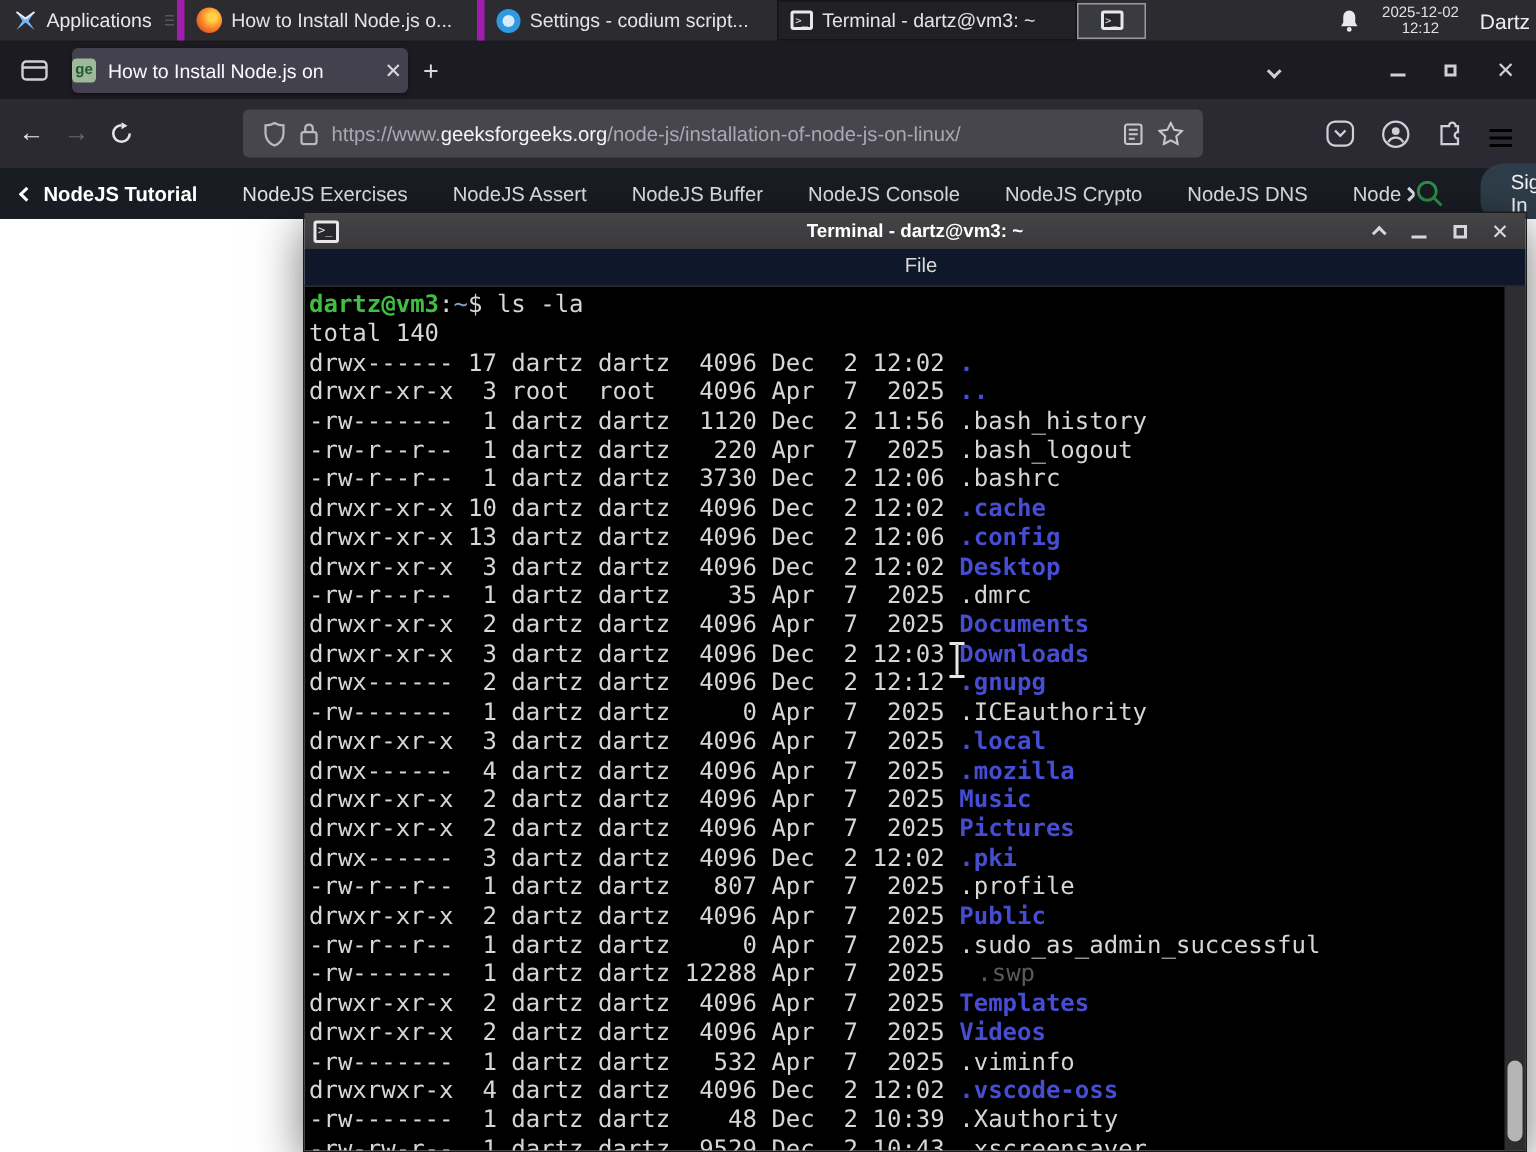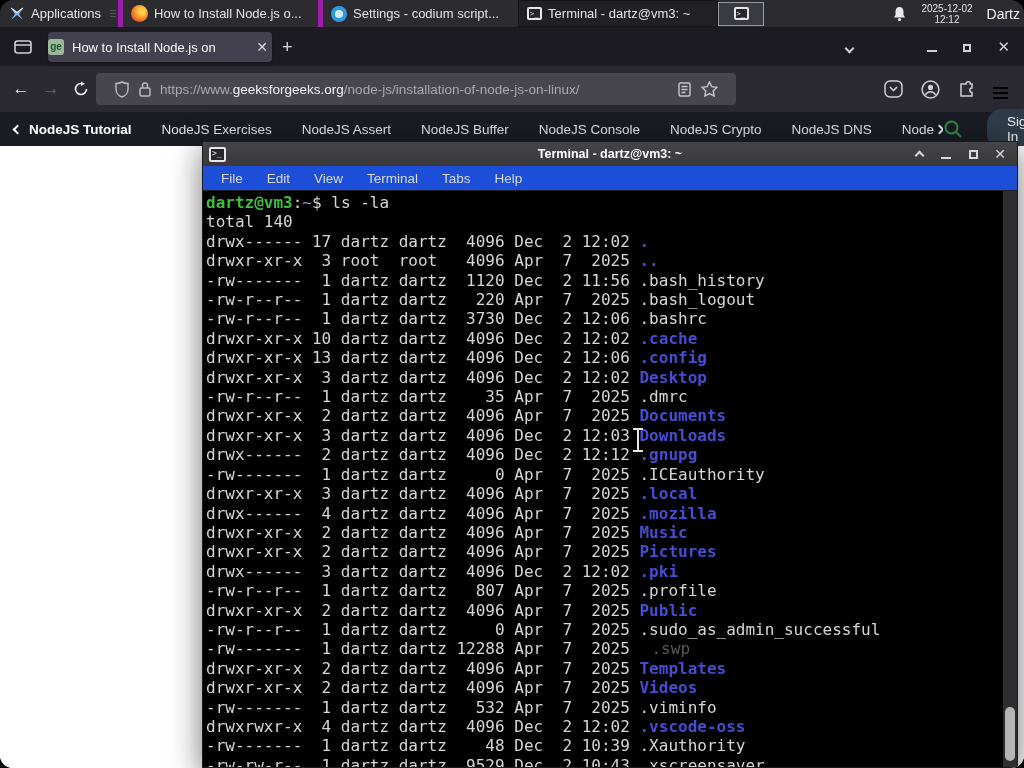--- a/index.html
+++ b/index.html
@@ -1,18 +1,18 @@
 <!DOCTYPE html>
 <html><head>
 <meta charset="utf-8">
 <style>
   * { margin:0; padding:0; box-sizing:border-box; }
   html,body { width:1024px; height:768px; overflow:hidden; background:#000; }
   body { font-family:"Liberation Sans","DejaVu Sans",sans-serif; position:relative; }
-  #stage { position:absolute; inset:0; width:1024px; height:768px; overflow:hidden;border-radius:13px; }
+  #stage { position:absolute; inset:0; width:1024px; height:768px; overflow:hidden; }
 
   
   .panel { position:absolute; left:0; top:0; width:1024px; height:28px; background:#2b2b30; display:flex; align-items:stretch; border-bottom:1px solid #1a1a1e; z-index:50; }
   .app-btn { display:flex; align-items:center; gap:6px; padding:0 9px; color:#e9e9e9; font-size:13px; }
   .grip { width:6px; display:flex; flex-direction:column; justify-content:center; gap:2px; margin-right:2px; }
   .grip i { display:block; height:1px; background:#56565e; }
   .tasklist { display:flex; align-items:stretch; }
   .task { display:flex; align-items:center; gap:6px; width:200px; padding:0 8px; border-left:5px solid #a21caf; color:#e4e4e6; font-size:13px; overflow:hidden; }
   .task.active { background:#212125; border:1px solid #151518; }
   .task .tlabel { white-space:nowrap; overflow:hidden; }
@@ -42,21 +42,21 @@
   .tab { margin-left:10px; width:224px; height:30px; background:#42414d; border-radius:4px; display:flex; align-items:center; gap:8px; padding:0 0; color:#fbfbfe; font-size:13px; box-shadow:0 1px 3px rgba(0,0,0,.4); }
   .tab .ttl { white-space:nowrap; overflow:hidden; flex:1;
     -webkit-mask-image:linear-gradient(90deg,#000 82%,transparent); mask-image:linear-gradient(90deg,#000 82%,transparent); }
   .tab-close { color:#d7d7e0; font-size:14px; line-height:14px; padding:2px 4px; border-radius:3px; }
   .newtab { color:#d7d7e0; font-size:18px; padding:2px 10px; border-radius:4px; }
   .tab-right { margin-left:auto; display:flex; align-items:center; gap:26px; padding-right:14px; color:#cfcfd8; }
 
   .toolbar { position:absolute; left:0; top:38px; width:1024px; height:46px; background:#2b2a33; display:flex; align-items:center; }
   .nav-ic { width:30px; height:30px; display:flex; align-items:center; justify-content:center; border-radius:4px; color:#e6e6ea; font-size:17px; }
   .nav-ic.dim { color:#686870; }
-  .urlbar { width:640px; height:32px; background:#47464f; border-radius:4px; display:flex; align-items:center; padding:0 18px; gap:8px; }
+  .urlbar { margin-left:66px; width:640px; height:32px; background:#47464f; border-radius:4px; display:flex; align-items:center; padding:0 13px; gap:8px; }
   .urltext { font-size:13.5px; color:#a9a9b2; white-space:nowrap; overflow:hidden; flex:1; }
   .urltext .domain { color:#f4f4f6; }
   .urlbar-right { display:flex; align-items:center; gap:10px; }
   .tb-right { margin-left:auto; display:flex; align-items:center; gap:18px; padding-right:16px; }
 
   .gfgnav { position:absolute; left:0; top:84px; width:1024px; height:34px; background:#191c23; display:flex; align-items:center; color:#dde0e4; font-size:13.5px; }
   .gfg-items { display:flex; align-items:center; gap:30px; margin-left:14px; }
   .gfg-item { white-space:nowrap; }
   .gfg-item.first { font-weight:bold; color:#fff; display:flex; align-items:center; gap:8px; }
   .gfg-item.last { display:flex; align-items:center; gap:2px; overflow:hidden; max-width:46px; }
@@ -73,21 +73,21 @@
   .burger { display:inline-block; width:15px; height:2px; background:currentColor; box-shadow:0 5px 0 currentColor, 0 -5px 0 currentColor; }
   .maxbox { display:inline-block; width:9px; height:9px; border:2px solid currentColor; }
   .minline { display:inline-block; width:10px; height:2px; background:currentColor; margin-top:8px; }
 
   
   .termwin { position:absolute; left:202px; top:141px; width:816px; height:627px; z-index:40; box-shadow:0 8px 30px rgba(0,0,0,.55); border:1px solid #1c1c1e; }
   .titlebar { position:relative; height:24px; background:linear-gradient(#454447,#39383b); display:flex; align-items:center; padding:0 6px; }
   .titlebar .wtitle { position:absolute; left:0; right:0; text-align:center; color:#ffffff; font-weight:bold; font-size:12.5px; }
   .wbtns { margin-left:auto; display:flex; align-items:center; gap:13px; color:#d8d8da; z-index:2; padding-right:4px; }
   .wbtn { display:flex; align-items:center; justify-content:center; width:14px; height:14px; font-size:13px; }
-  .menubar { height:25px; background:#1d4ed8; display:flex; align-items:center; gap:4px; padding-left:8px; border-bottom:1px solid #242427; }
+  .menubar { height:25px; background:#0f172a; display:flex; align-items:center; gap:4px; padding-left:8px; border-bottom:1px solid #242427;flex-direction:column; }
   .menu-item { color:#d9d9db; font-size:13.5px; padding:3px 10px; border-radius:2px; }
   .termbody { position:absolute; left:0; top:49px; right:0; bottom:0; background:#000; overflow:hidden; }
   .termtext { position:absolute; left:3px; top:2px; right:16px; font-family:"DejaVu Sans Mono",monospace; font-size:16px; line-height:19.4px; white-space:pre; }
   .sg-f { color:#d6d6d6; }
   .sg-g { color:#3fbf3f; font-weight:bold; }
   .sg-d { color:#474dd2; font-weight:bold; }
   .sg-p { color:#84a0be; }
   .sg-m { color:#5a5a5a;margin-left:12px; }
   .termscroll { position:absolute; top:0; right:0; width:14px; bottom:0; background:#2e2e30; }
   .thumb { position:absolute; left:2px; width:10px; height:54px; bottom:6px; background:#b5b5b5; border-radius:5px; }

